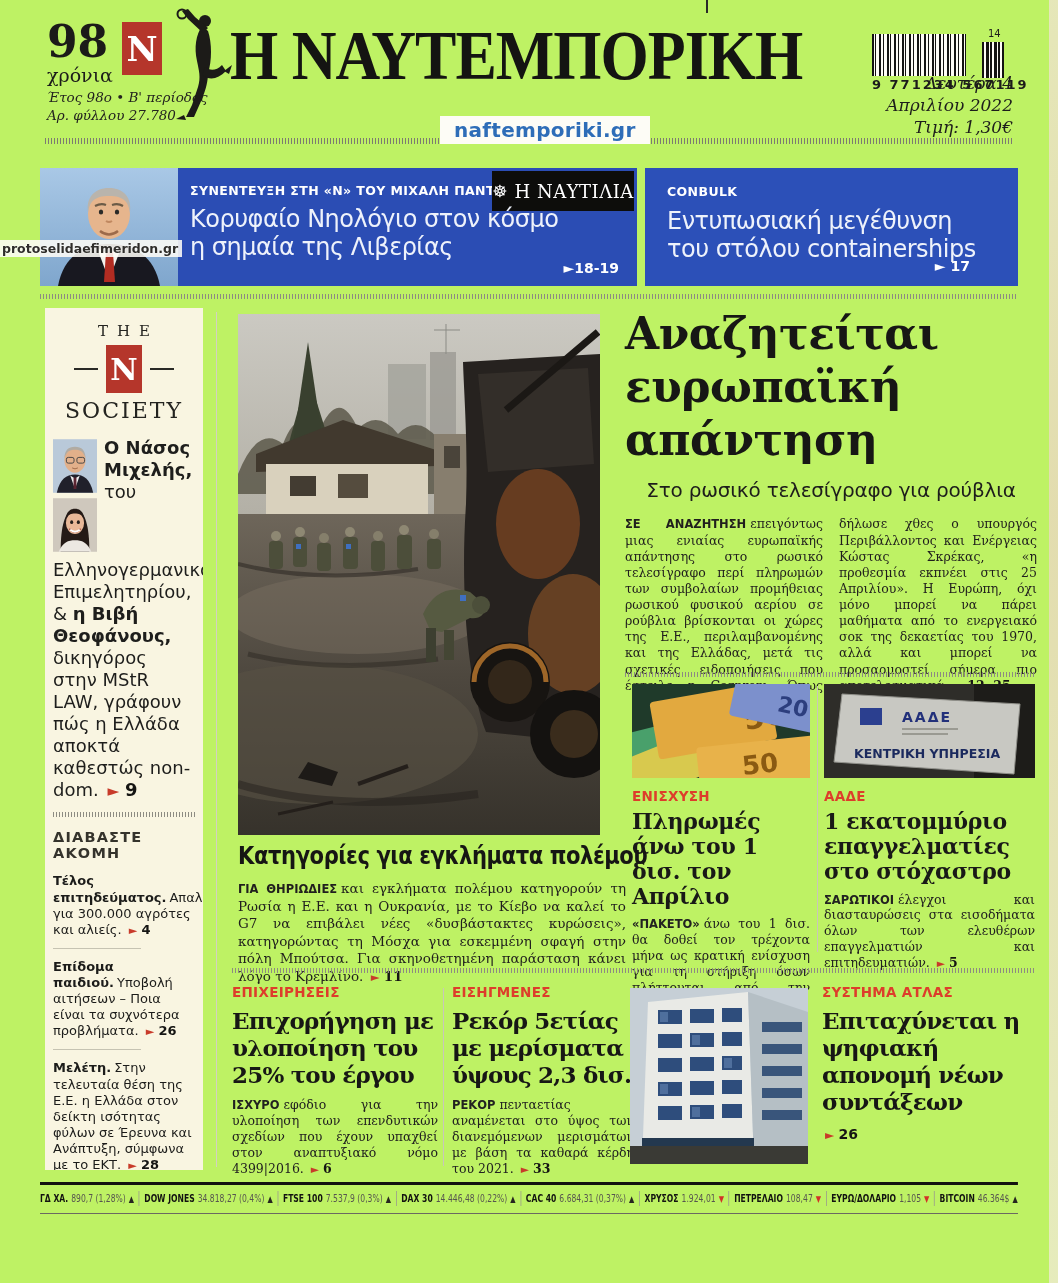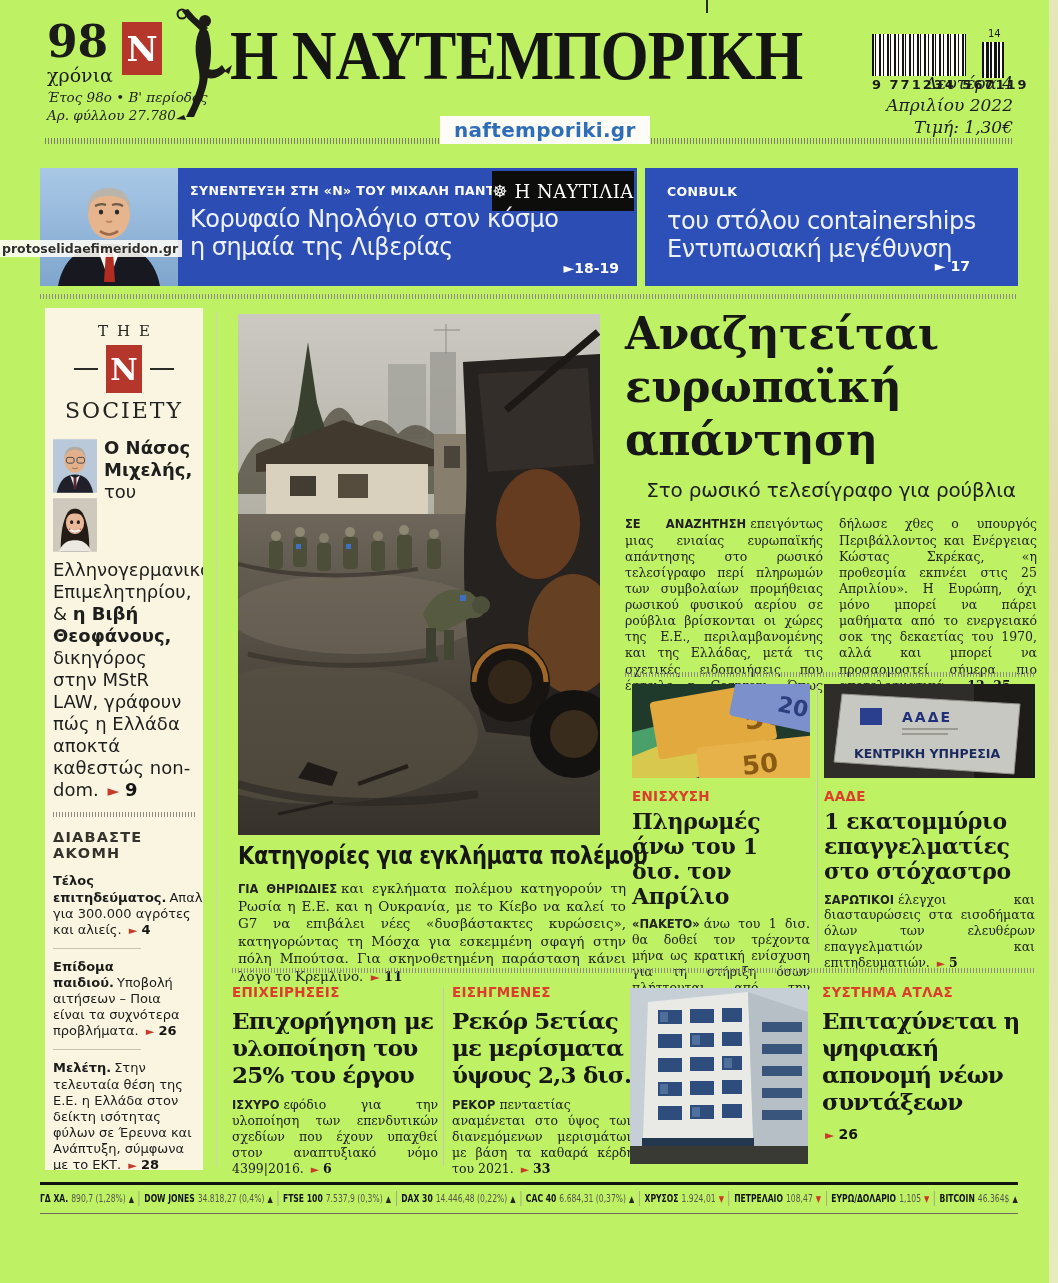--- a/index.html
+++ b/index.html
@@ -222,22 +222,22 @@
     <div class="b-headline">
       <div>Κορυφαίο Νηολόγιο στον κόσμο</div>
       <div>η σημαία της Λιβερίας</div>
     </div>
     <div class="b-ref"><span class="tri">►</span><span>18-19</span></div>
   </div>
 
   <div class="banner" id="banner-right">
     <div class="b-kicker">CONBULK</div>
     <div class="b-headline">
+      <div>Εντυπωσιακή μεγέθυνση</div>
       <div>του στόλου containerships</div>
-      <div>Εντυπωσιακή μεγέθυνση</div>
     </div>
     <div class="b-ref"><span class="tri">►</span> <span>17</span></div>
   </div>
 
   <div class="watermark">protoselidaefimeridon.gr</div>
 
   <div class="ticksep" id="sep-top"></div>
   <div class="vrule" id="rule-sidebar"></div>
 
   <div id="sidebar">

